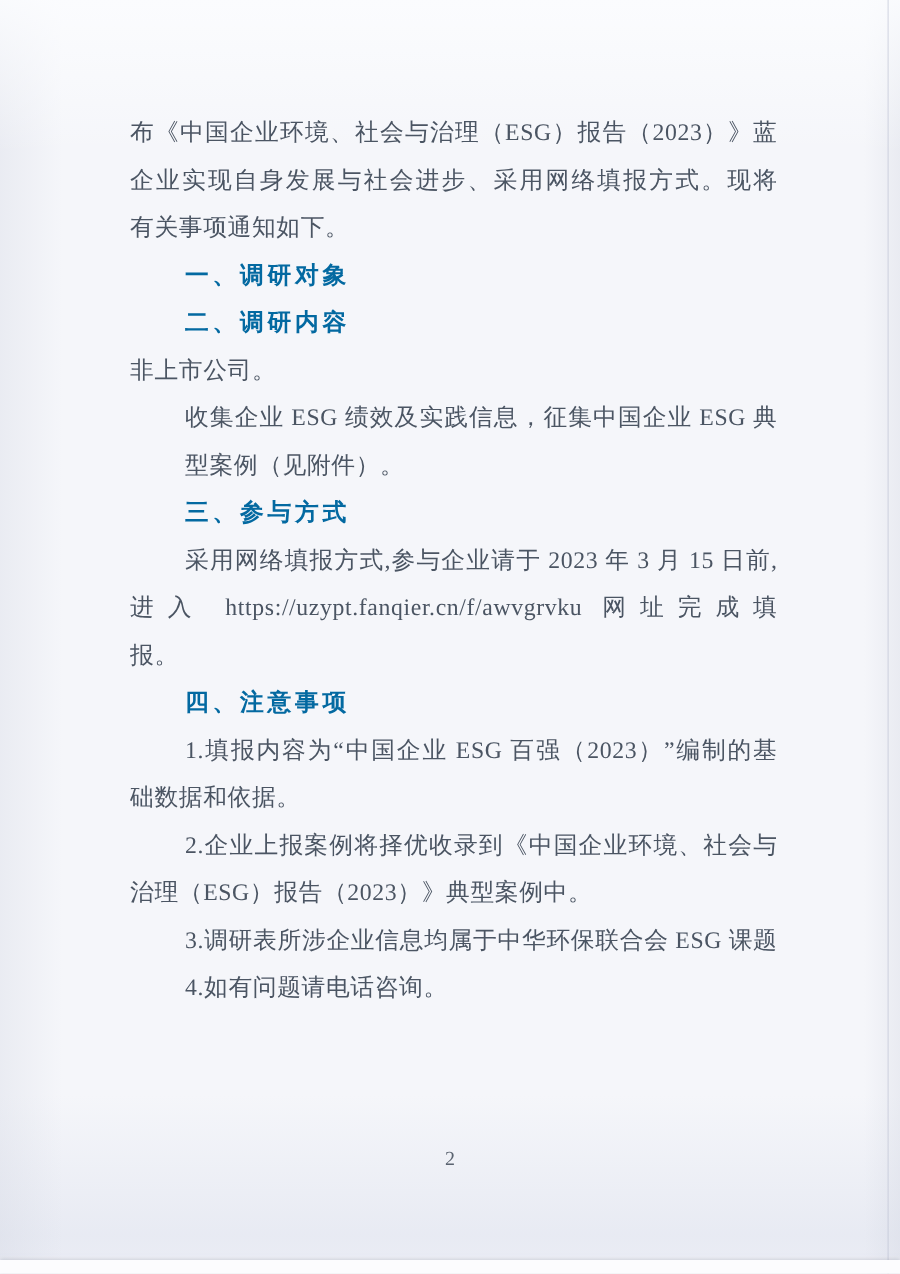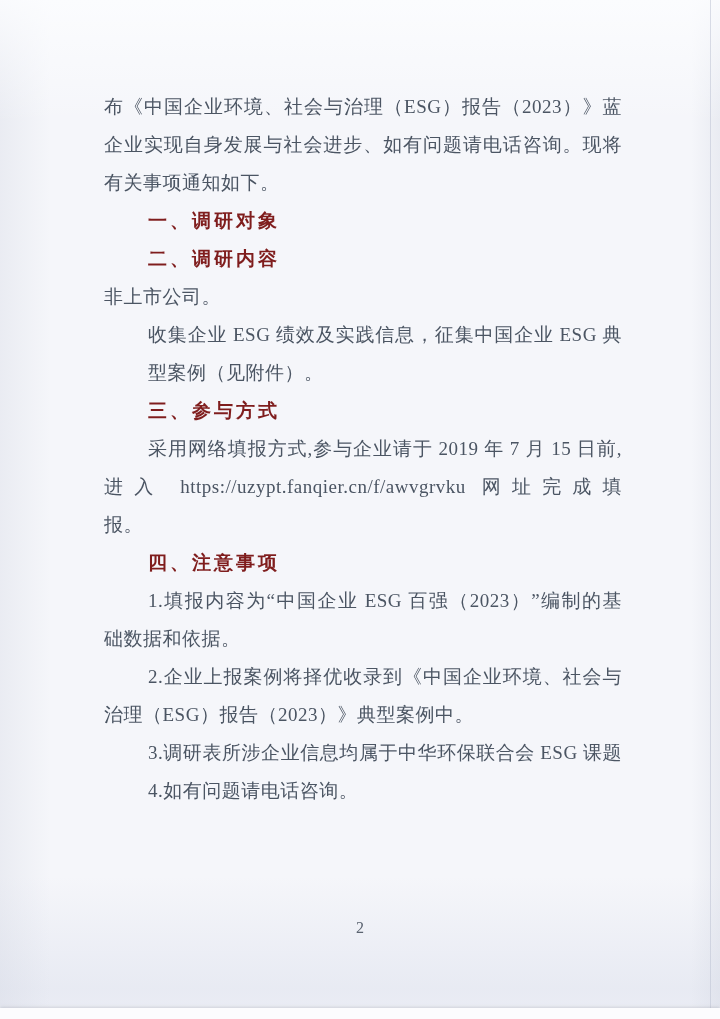--- a/index.html
+++ b/index.html
@@ -44,48 +44,48 @@
     overflow: hidden;
   }
   .j {            
     text-align: justify;
     text-align-last: justify;
   }
   .ind { padding-left: 44px; }   
   .h {            
     font-family: Liberation Sans, sans-serif;
     font-weight: 700;
-    color: #7f1d1d;
+    color: #0369a1;
     letter-spacing: 3px;
   }
   .pagenum {
     position: absolute; top: 916px; left: 0; width: 720px;
     text-align: center;
     font-size: 16px; line-height: 24px;
     color: #5a6370;
   }
 </style>
 </head>
 <body>
 
 <div class="paper">
   <div class="sheen"></div>
   <div class="edge-right"></div>
 
   <div class="textblock">
     <div class="ln j">布《中国企业环境、社会与治理（ESG）报告（2023）》蓝皮</div>
-    <div class="ln j">企业实现自身发展与社会进步、如有问题请电话咨询。现将</div>
+    <div class="ln j">企业实现自身发展与社会进步、采用网络填报方式。现将</div>
     <div class="ln">有关事项通知如下。</div>
     <div class="ln h ind">一、调研对象</div>
     <div class="ln h ind">二、调研内容</div>
     <div class="ln">非上市公司。</div>
     <div class="ln j ind">收集企业 ESG 绩效及实践信息，征集中国企业 ESG 典</div>
     <div class="ln ind">型案例（见附件）。</div>
     <div class="ln h ind">三、参与方式</div>
-    <div class="ln j ind">采用网络填报方式,参与企业请于 2019 年 7 月 15 日前,</div>
+    <div class="ln j ind">采用网络填报方式,参与企业请于 2023 年 3 月 15 日前,</div>
     <div class="ln j">进入 https://uzypt.fanqier.cn/f/awvgrvku 网址完成填</div>
     <div class="ln">报。</div>
     <div class="ln h ind">四、注意事项</div>
     <div class="ln j ind">1.填报内容为“中国企业 ESG 百强（2023）”编制的基</div>
     <div class="ln">础数据和依据。</div>
     <div class="ln j ind">2.企业上报案例将择优收录到《中国企业环境、社会与</div>
     <div class="ln">治理（ESG）报告（2023）》典型案例中。</div>
     <div class="ln j ind">3.调研表所涉企业信息均属于中华环保联合会 ESG 课题</div>
     <div class="ln ind">4.如有问题请电话咨询。</div>
   </div>

